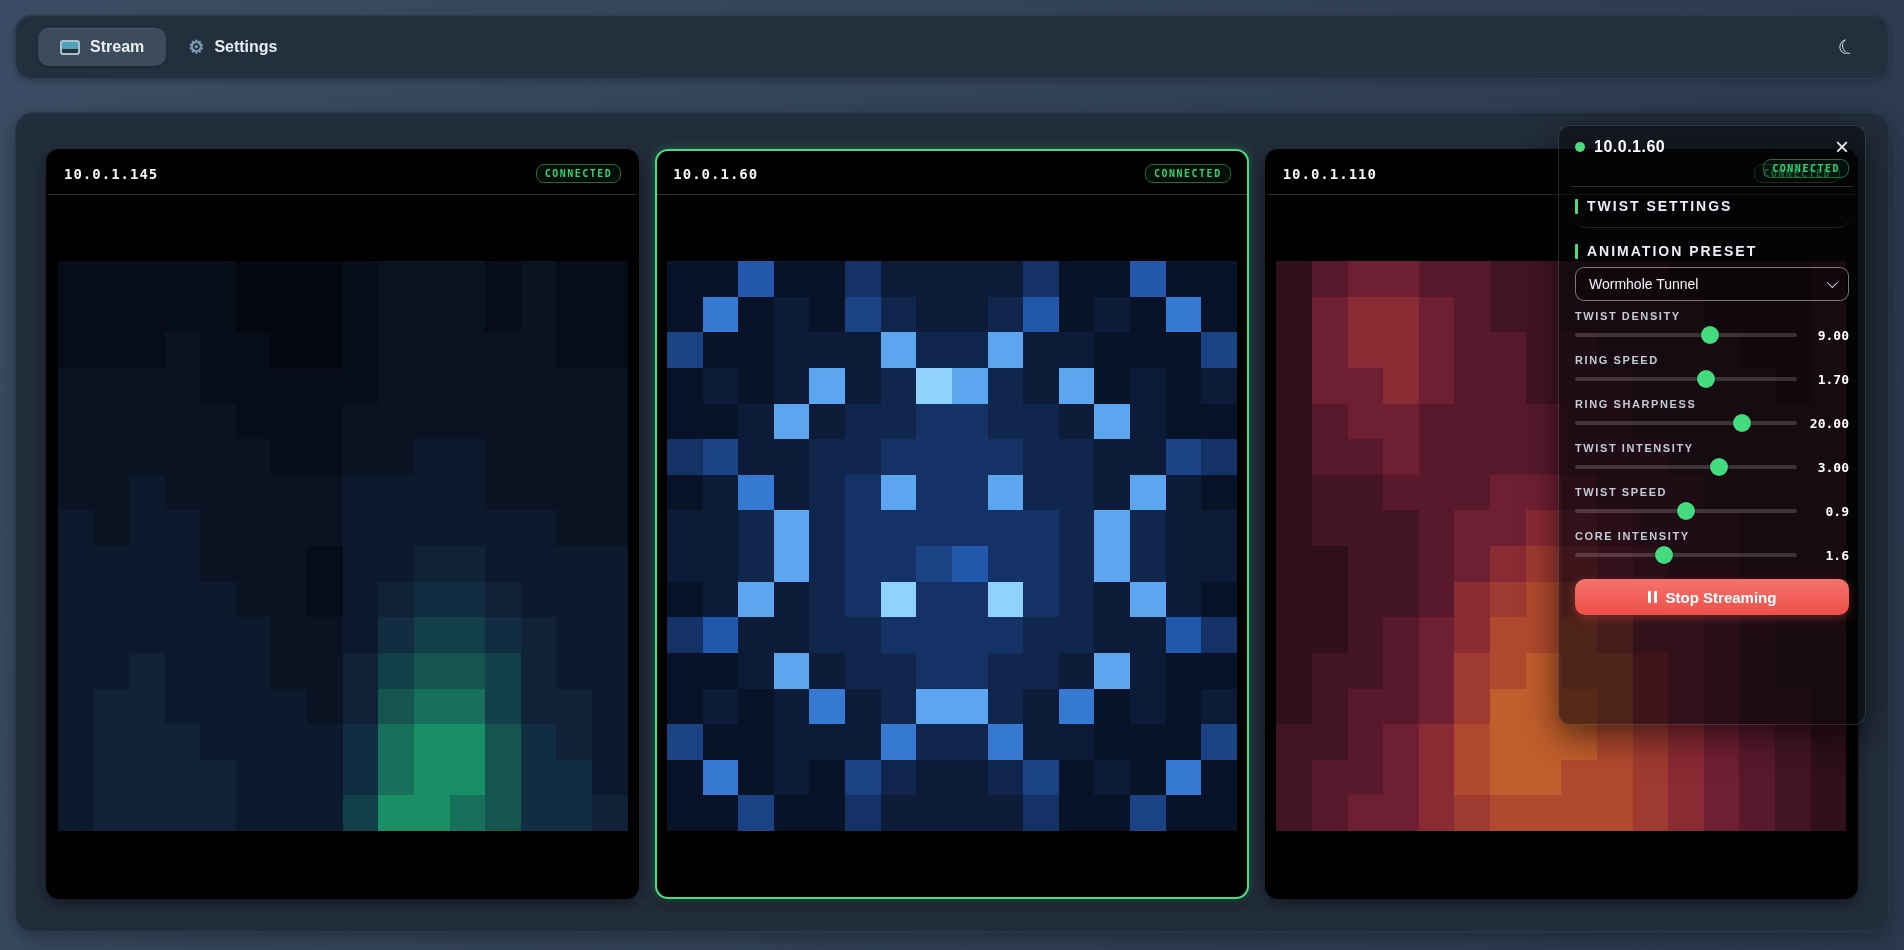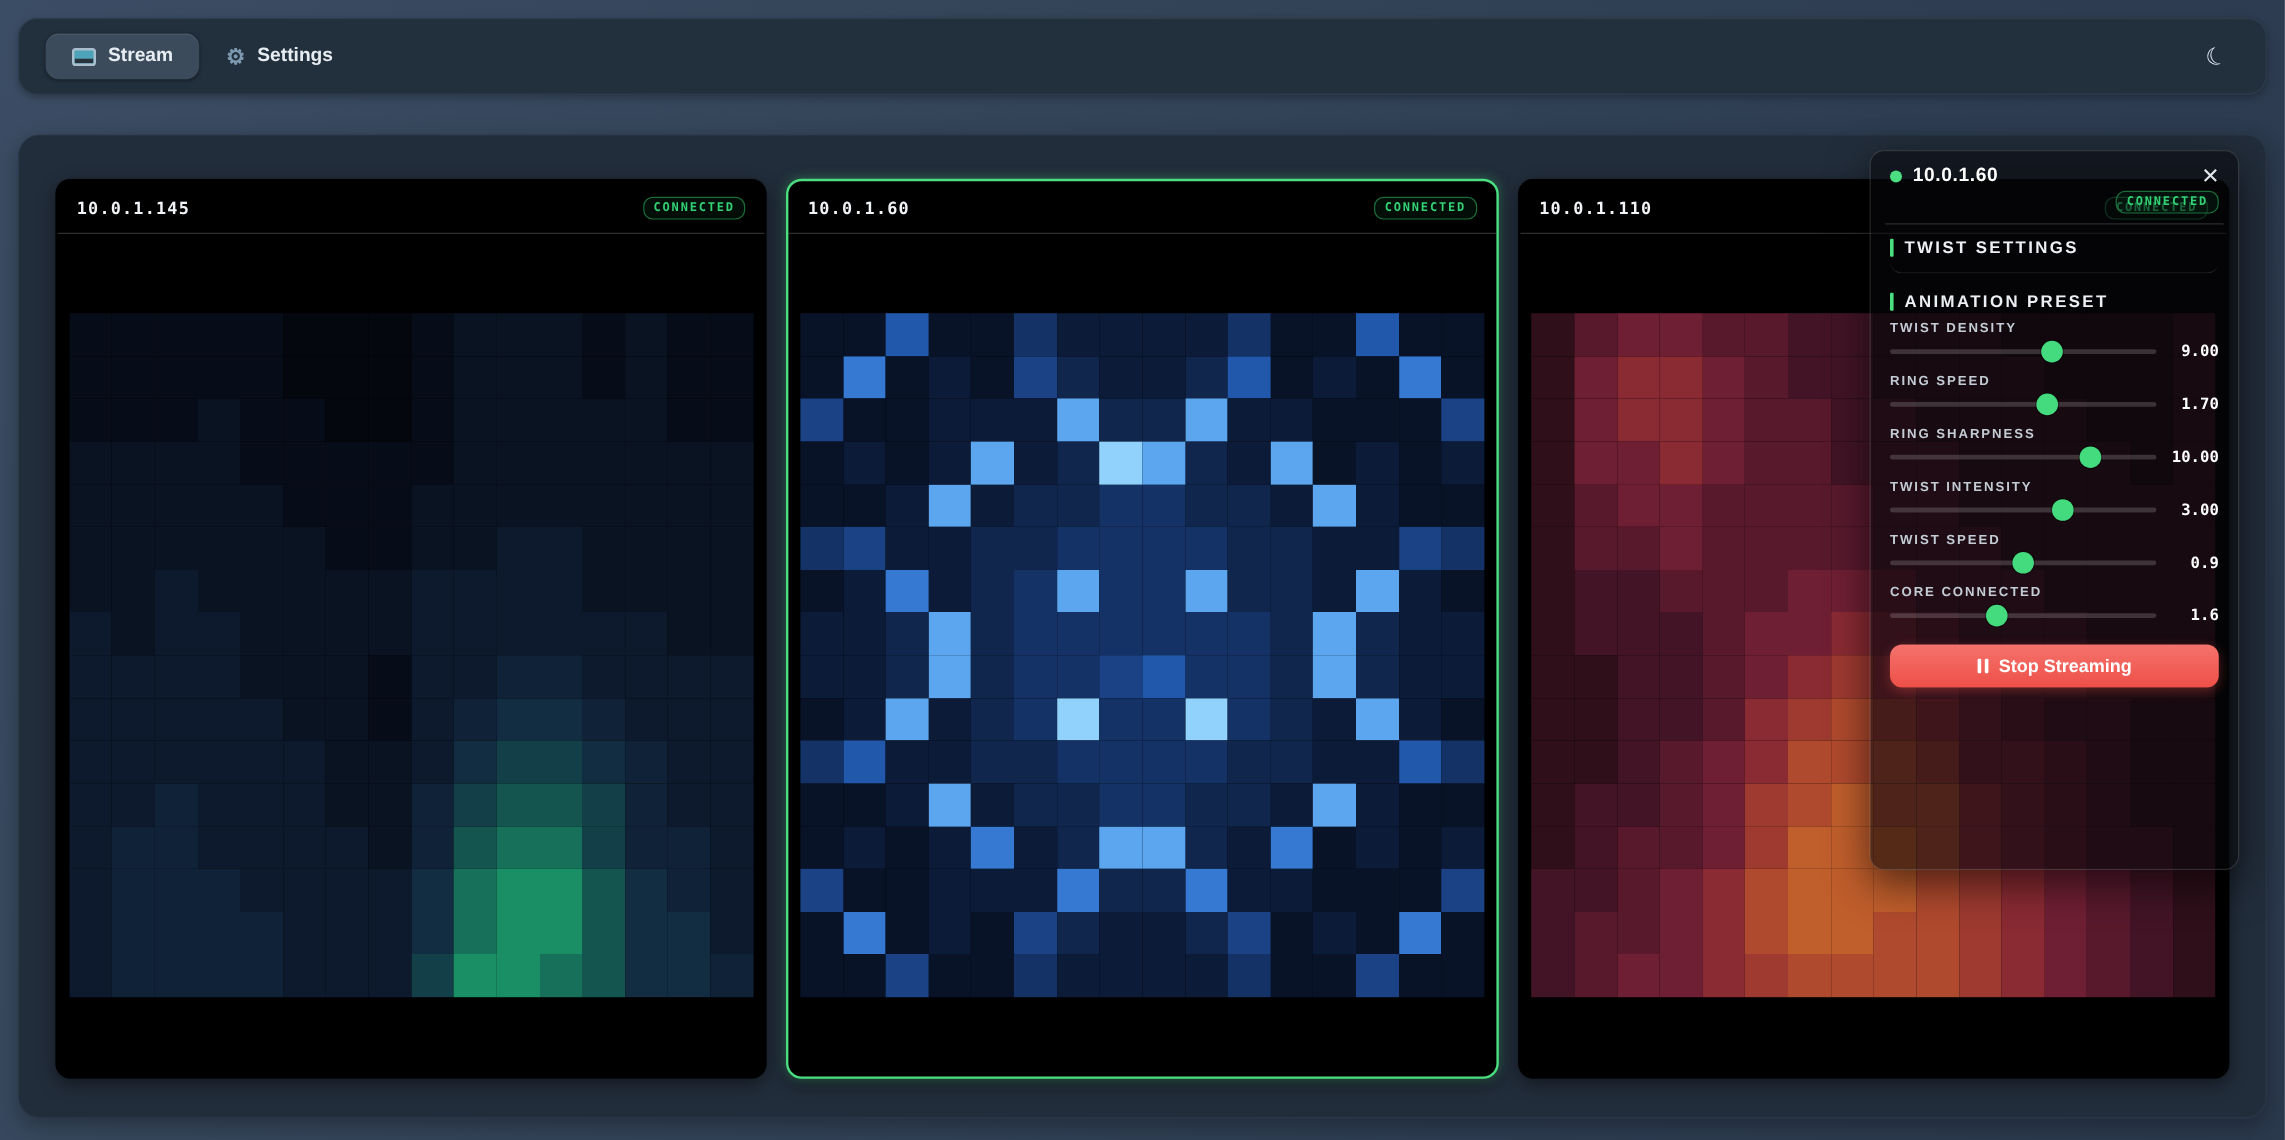--- a/index.html
+++ b/index.html
@@ -953,20 +953,24 @@
     <div class="section-title">
       <span class="section-bar"></span>
       <span>TWIST SETTINGS</span>
     </div>
   </div>
 
   <div class="preset-group">
     <div class="section-title">
       <span class="section-bar"></span>
       <span>ANIMATION PRESET</span>
+    </div>
+    <div class="select-box">
+      <span class="sel-label">Wormhole Tunnel</span>
+      <span class="chevron"></span>
     </div>
     <div id="preset-sliders">
         <div class="slider-block">
           <div class="slider-label">TWIST DENSITY</div>
           <div class="slider-row">
             <div class="track-wrap">
               <div class="track"></div>
               <div class="thumb" style="left: calc(61% - 9px);"></div>
             </div>
             <div class="slider-value">9.00</div>
@@ -982,21 +986,21 @@
             <div class="slider-value">1.70</div>
           </div>
         </div>
         <div class="slider-block">
           <div class="slider-label">RING SHARPNESS</div>
           <div class="slider-row">
             <div class="track-wrap">
               <div class="track"></div>
               <div class="thumb" style="left: calc(75% - 9px);"></div>
             </div>
-            <div class="slider-value">10.00</div>
+            <div class="slider-value">20.00</div>
           </div>
         </div>
         <div class="slider-block">
           <div class="slider-label">TWIST INTENSITY</div>
           <div class="slider-row">
             <div class="track-wrap">
               <div class="track"></div>
               <div class="thumb" style="left: calc(65% - 9px);"></div>
             </div>
             <div class="slider-value">3.00</div>
@@ -1006,21 +1010,21 @@
           <div class="slider-label">TWIST SPEED</div>
           <div class="slider-row">
             <div class="track-wrap">
               <div class="track"></div>
               <div class="thumb" style="left: calc(50% - 9px);"></div>
             </div>
             <div class="slider-value">0.9</div>
           </div>
         </div>
         <div class="slider-block">
-          <div class="slider-label">CORE CONNECTED</div>
+          <div class="slider-label">CORE INTENSITY</div>
           <div class="slider-row">
             <div class="track-wrap">
               <div class="track"></div>
               <div class="thumb" style="left: calc(40% - 9px);"></div>
             </div>
             <div class="slider-value">1.6</div>
           </div>
         </div>
       </div>
   </div>

